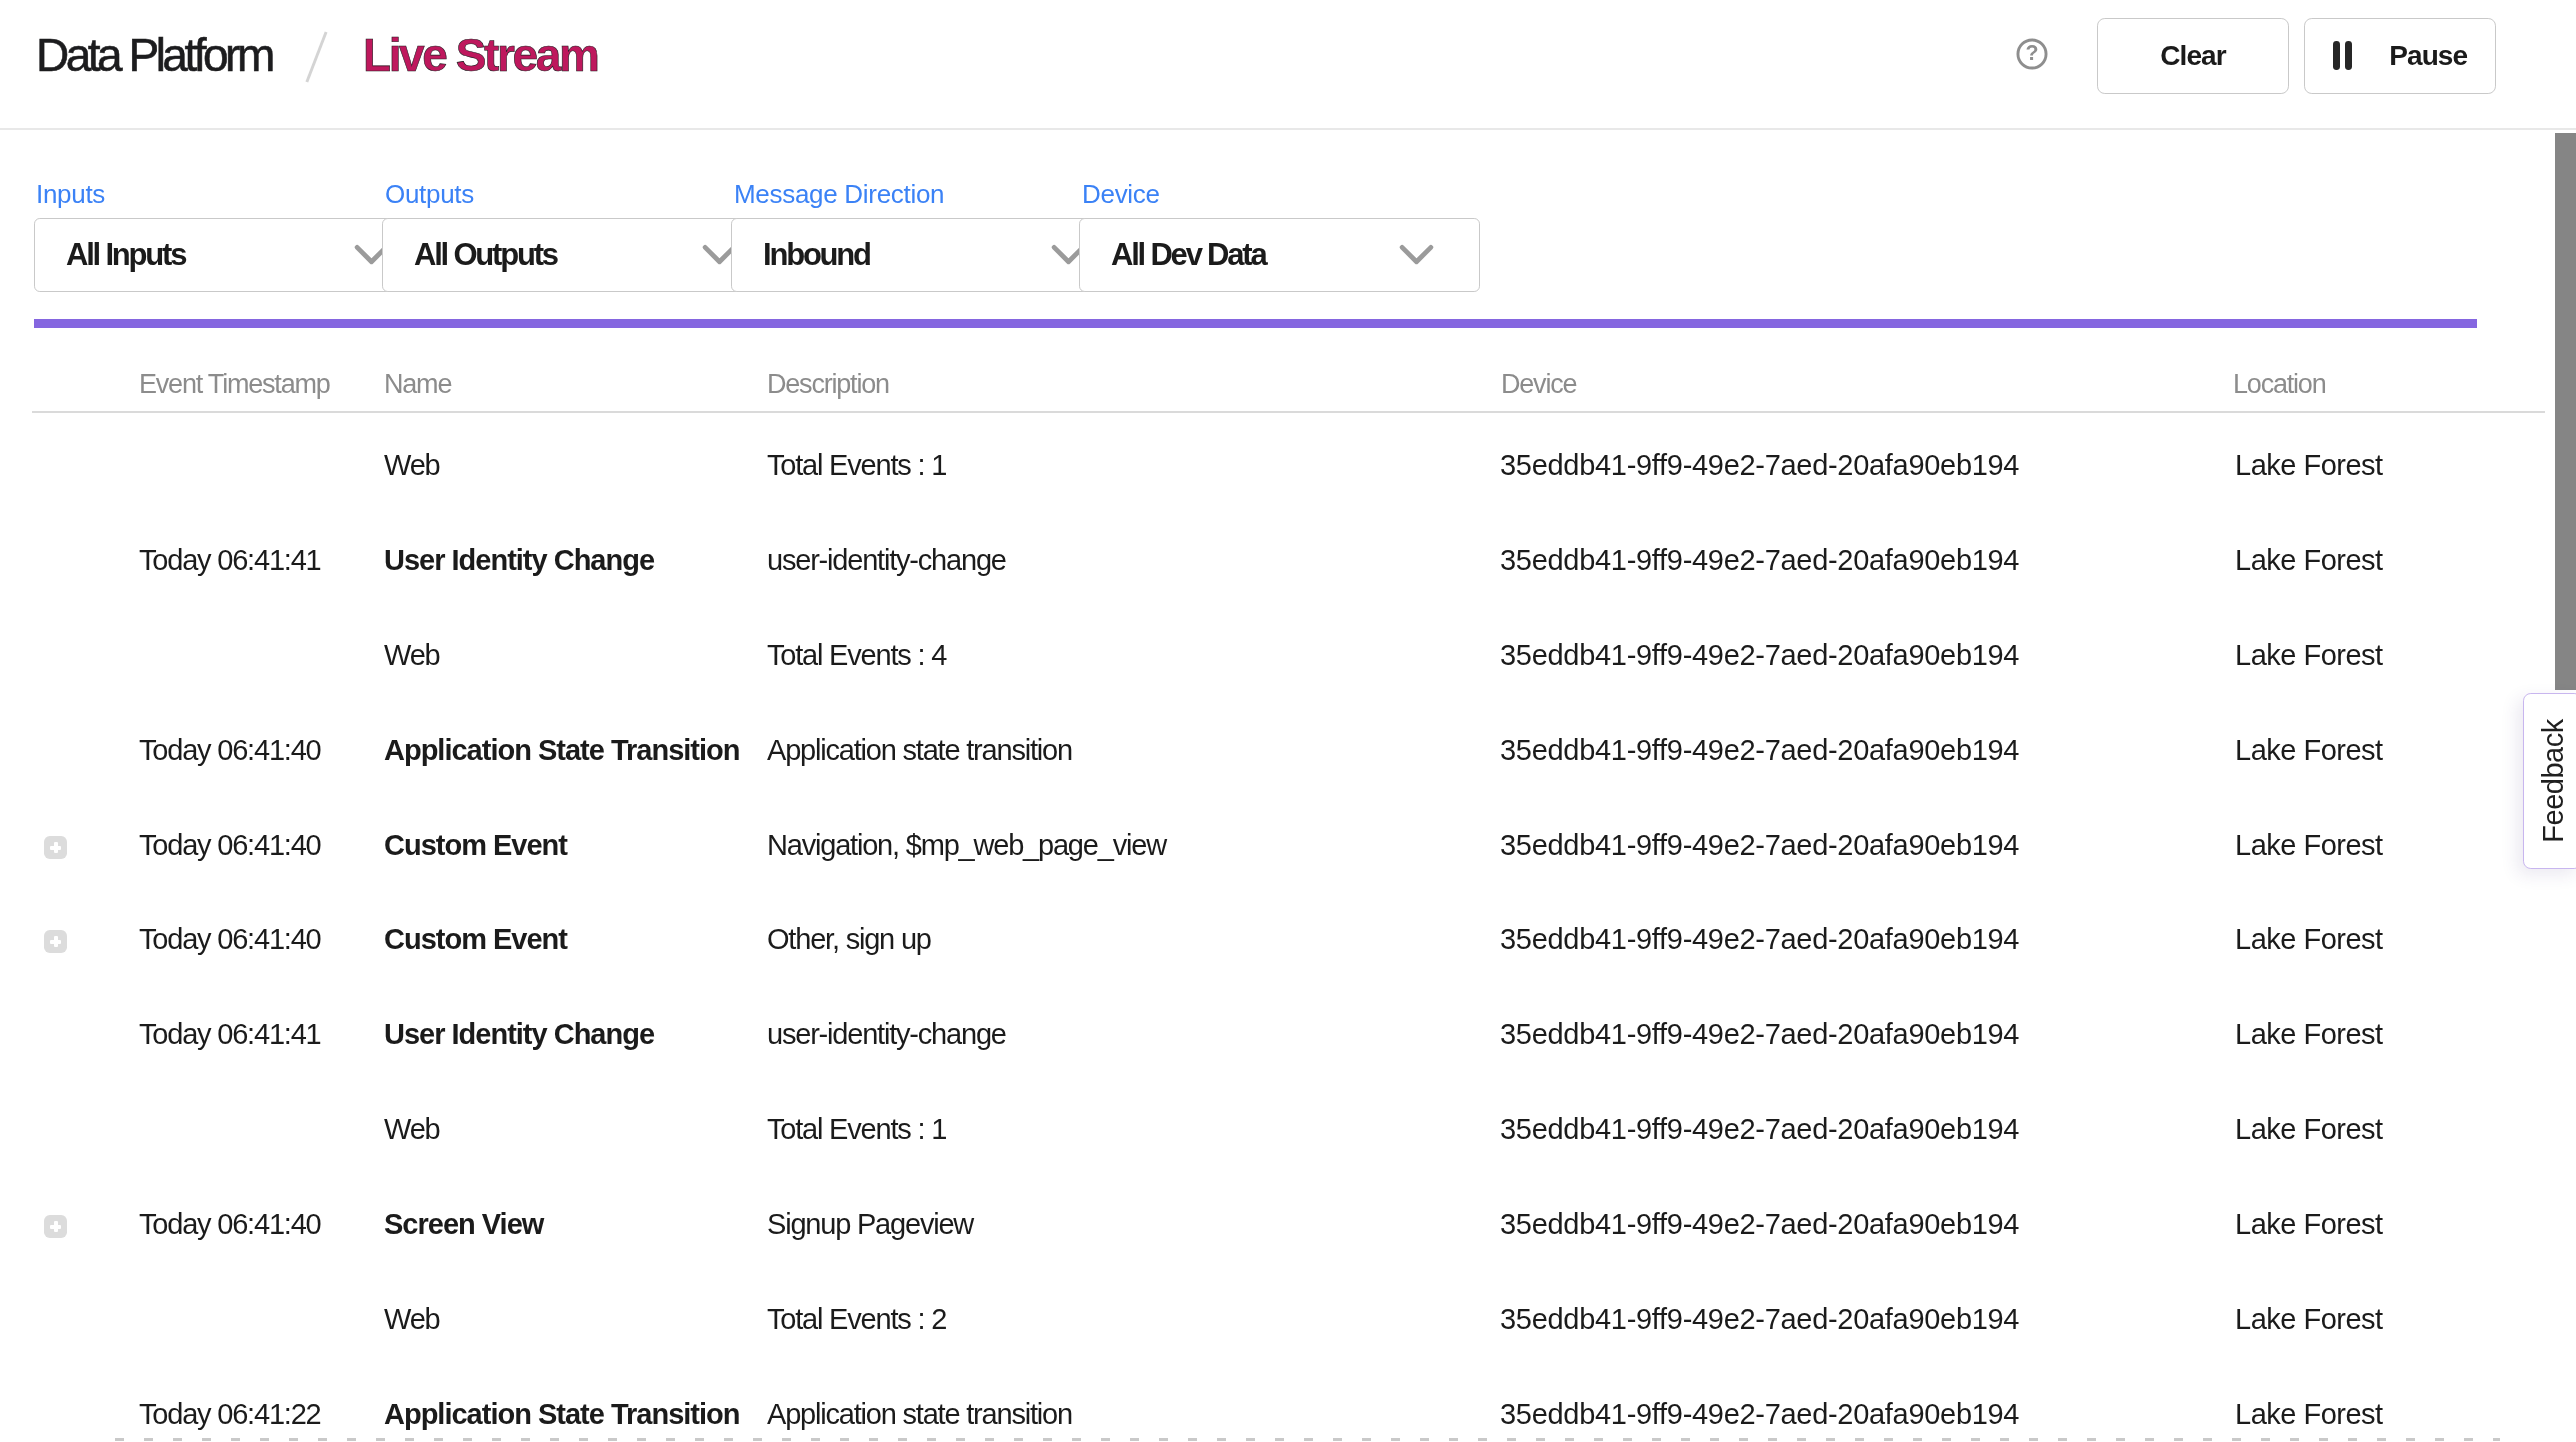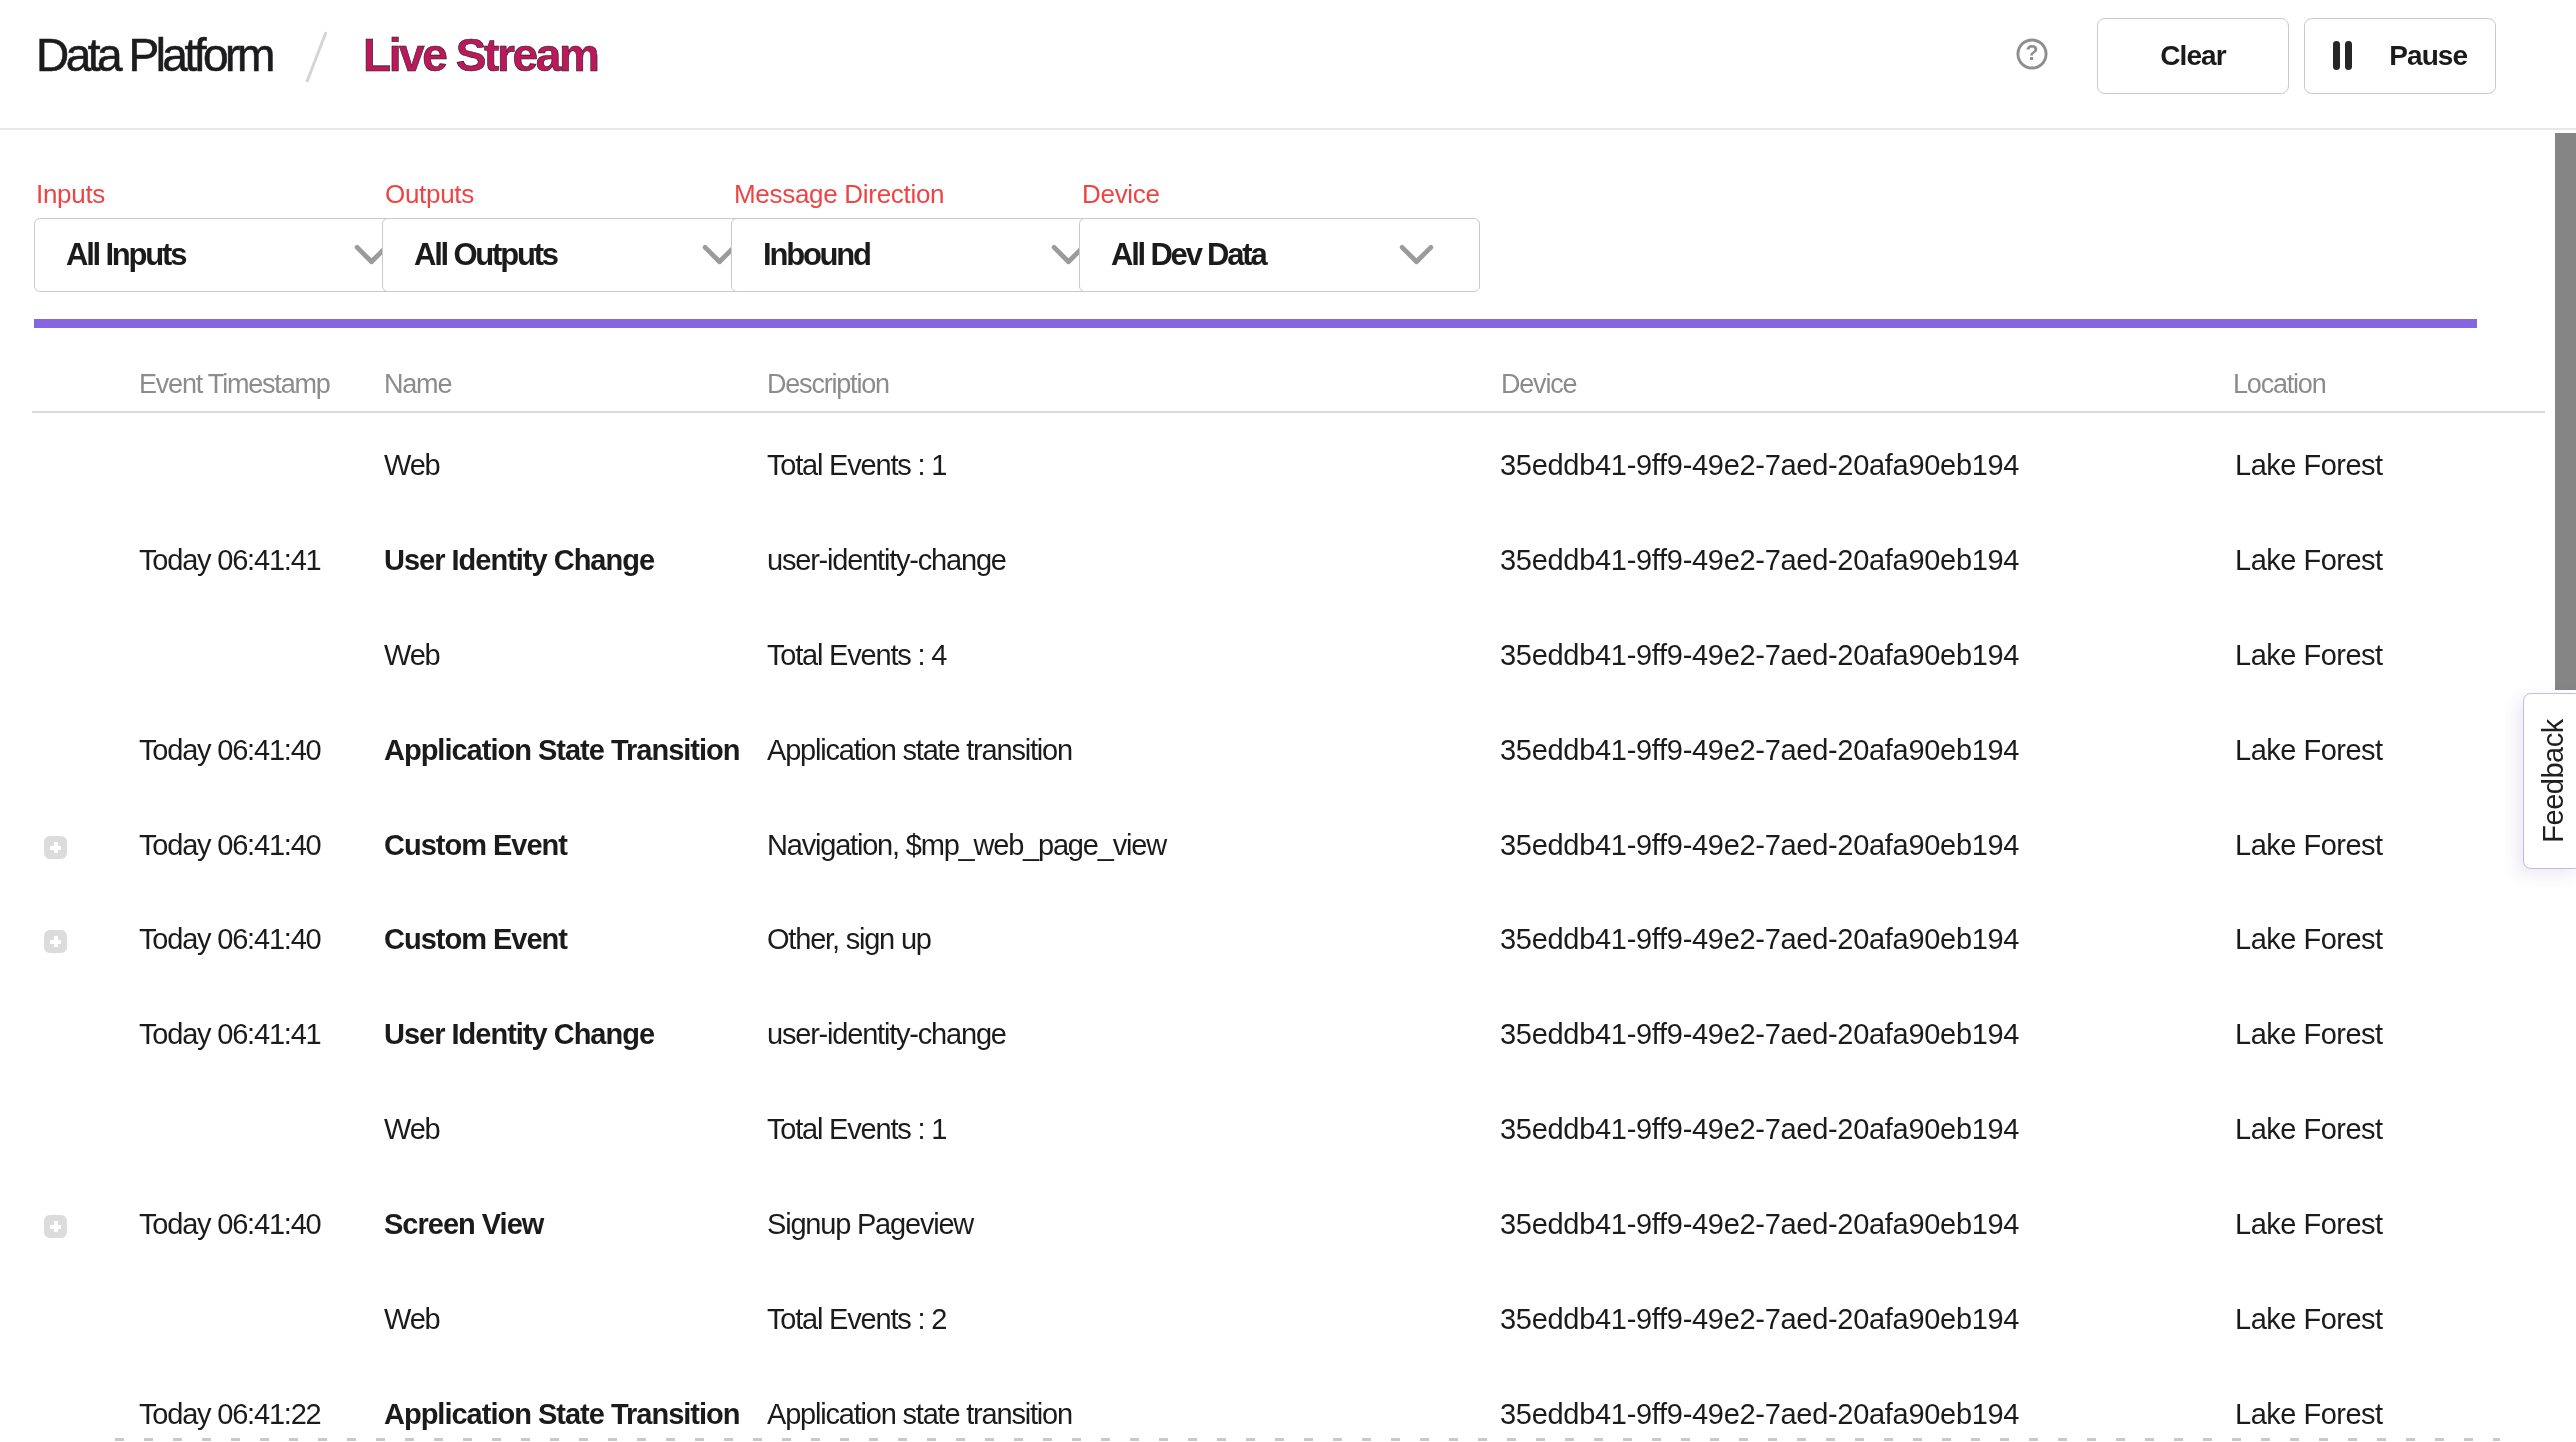--- a/index.html
+++ b/index.html
@@ -16,21 +16,21 @@
   #helpicon { left:2016px; top:38px; width:32px; height:32px; }
 
   .btn { position:absolute; top:17.5px; height:76px; border:1.9px solid #c9c9c9; border-radius:7.8px;
          background:#fff; display:flex; align-items:center; justify-content:center;
          font-size:28px; font-weight:700; color:#1b1b1b; letter-spacing:-0.9px; }
   #btn-clear { left:2097px; width:192px; }
   #btn-pause { left:2304px; width:192px; }
   .pbar { display:inline-block; width:6.8px; height:29px; background:#262626; border-radius:3.4px; }
 
   
-  .flabel { top:179px; font-size:26px; color:#ef4444; letter-spacing:-0.3px; }
+  .flabel { top:179px; font-size:26px; color:#3b82f6; letter-spacing:-0.3px; }
   .fbox { position:absolute; top:218px; width:401px; height:74px; border:1.9px solid #c9c9c9;
           border-radius:5.8px; background:#fff; }
   .fbox .txt { position:absolute; left:31px; top:50%; transform:translateY(-50%);
                font-size:31px; font-weight:700; color:#1b1b1b; letter-spacing:-2.2px; }
   .fbox svg { position:absolute; right:45px; top:50%; transform:translateY(-50%); }
 
   #purple { left:34px; top:319px; width:2443px; height:8.7px; background:#8566e0; }
 
   
   .th { top:369px; font-size:27px; color:#8c8c8c; letter-spacing:-1.2px; }

